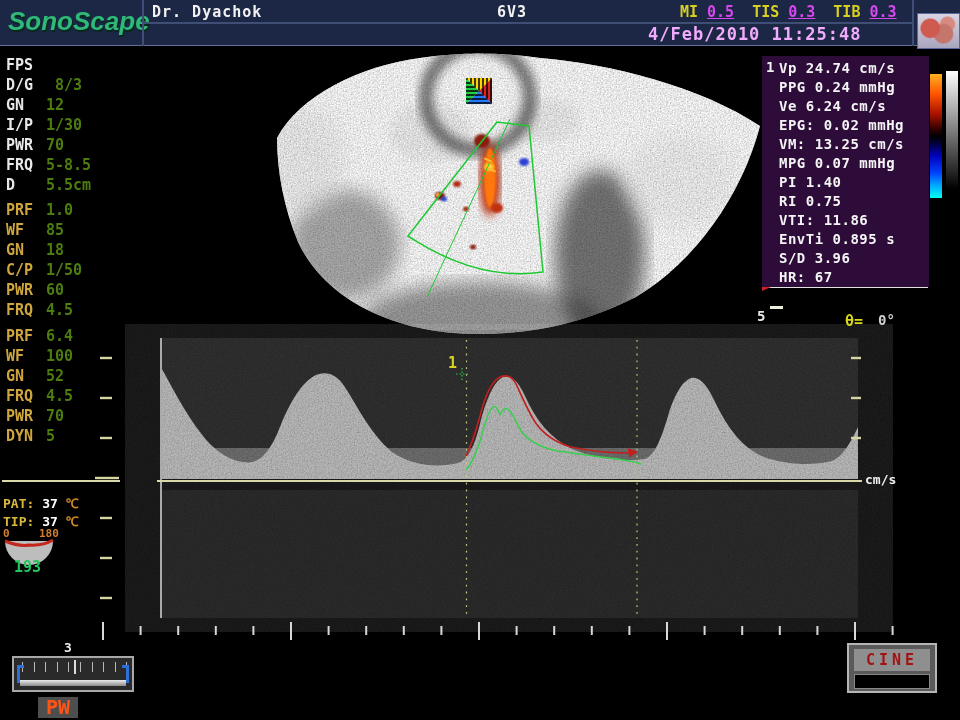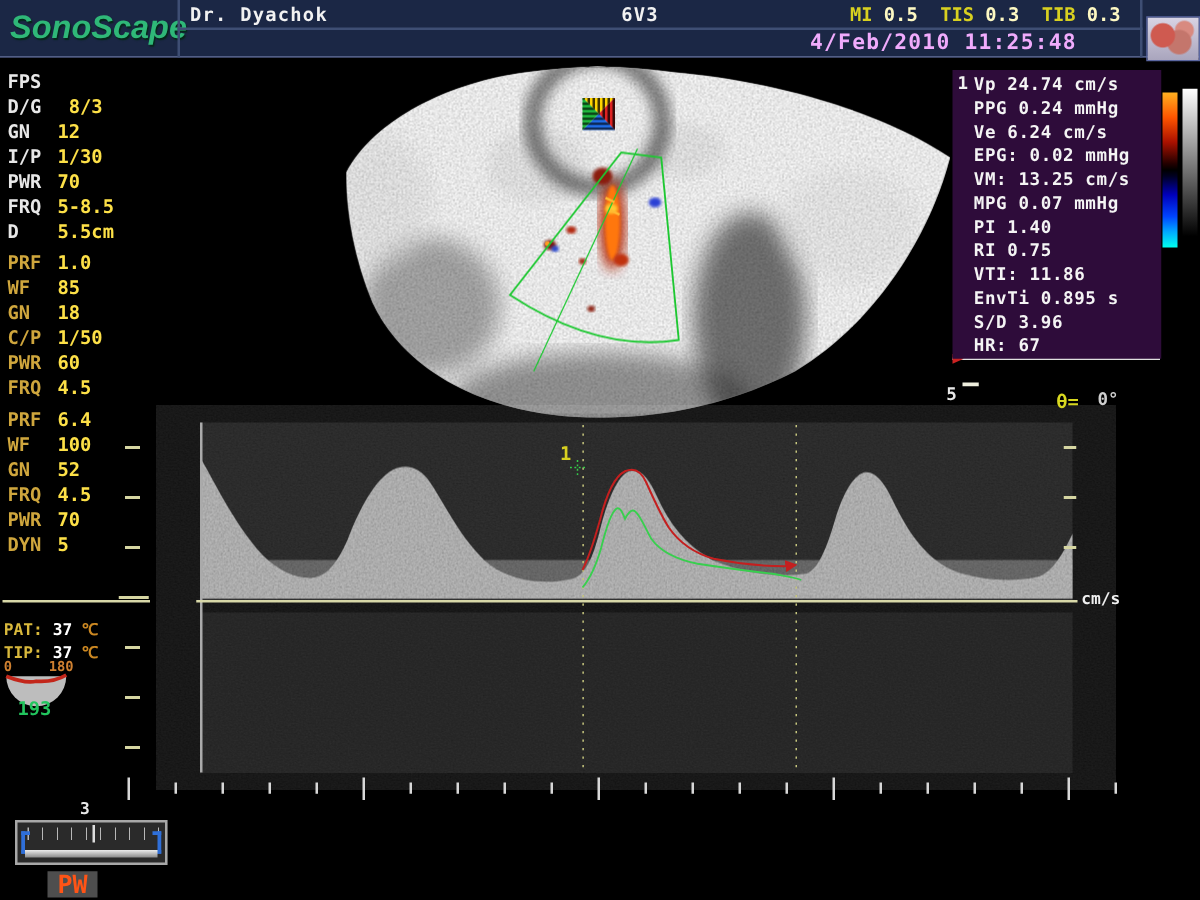--- a/index.html
+++ b/index.html
@@ -9,33 +9,33 @@
   
   .topbar{left:0;top:0;width:960px;height:46px;background:#1b2745;border-bottom:1px solid #66719b;box-sizing:border-box;}
   .tb-sep-v{position:absolute;top:0;width:2px;height:46px;background:#3e4e74;}
   .tb-sep-h{position:absolute;left:142px;top:22px;width:772px;height:2px;background:#3e4e74;}
   .logo{left:8px;top:6px;font-family:"Liberation Sans",sans-serif;font-style:italic;font-weight:bold;
         font-size:26px;color:#2fb878;text-shadow:1px 2px 1px #06281a;letter-spacing:0px;}
   .tb-text{color:#f2f2f2;font-size:15px;letter-spacing:1px;}
   .tb-indices{left:680px;top:3px;display:flex;gap:18px;font-size:15px;}
   .idx{display:flex;gap:9px;align-items:flex-end;}
   .idx-l{color:#d8d020;}
-  .idx-v{color:#fef9c3;}
+  .idx-v{color:#d946ef;text-decoration:underline;}
   .tb-datetime{left:648px;top:24px;color:#f0abfc;font-size:17px;letter-spacing:1px;}
   .patient-icon{left:917px;top:13px;width:41px;height:34px;border:1px solid #5a66a0;
      background:
        radial-gradient(circle at 30% 42%, #cf5a50 0 26%, rgba(0,0,0,0) 30%),
        radial-gradient(circle at 62% 58%, #c4766c 0 28%, rgba(0,0,0,0) 33%),
        radial-gradient(circle at 72% 30%, #d88a80 0 18%, rgba(0,0,0,0) 22%),
        linear-gradient(#d8d4e4,#a9a5bd);}
   
   .psec{left:6px;width:110px;}
   .prow{height:20px;font-size:15px;white-space:pre;}
   .plabel{display:inline-block;width:40px;}
-  .pval{color:#fde047;}
+  .pval{color:#4d7c0f;}
   .sec-2d .plabel{color:#e8e8e8;}
   .sec-gold .plabel{color:#cfa63d;}
   
   .temp-line{left:3px;font-size:13px;white-space:pre;}
   .t-label{color:#d8b83c;}
   .t-val{color:#ffffff;}
   .t-unit{color:#cc8822;}
   .gauge-min,.gauge-max{color:#cf8030;font-size:11px;}
   .gauge-value{color:#22c55e;font-size:15px;}
   
@@ -381,14 +381,18 @@
 
   <div class="abs scroll-label">3</div>
   <div class="abs scrollbox">
     <div class="scroll-ruler"></div>
     <div class="scroll-center-tick"></div>
     <div class="brk brk-l"></div>
     <div class="brk brk-r"></div>
     <div class="scroll-bar"></div>
   </div>
   <div class="abs pw-label">PW</div>
+  <div class="abs cine-btn">
+    <div class="cine-top">CINE</div>
+    <div class="cine-bottom"></div>
+  </div>
 
 </div>
 
 </body></html>

